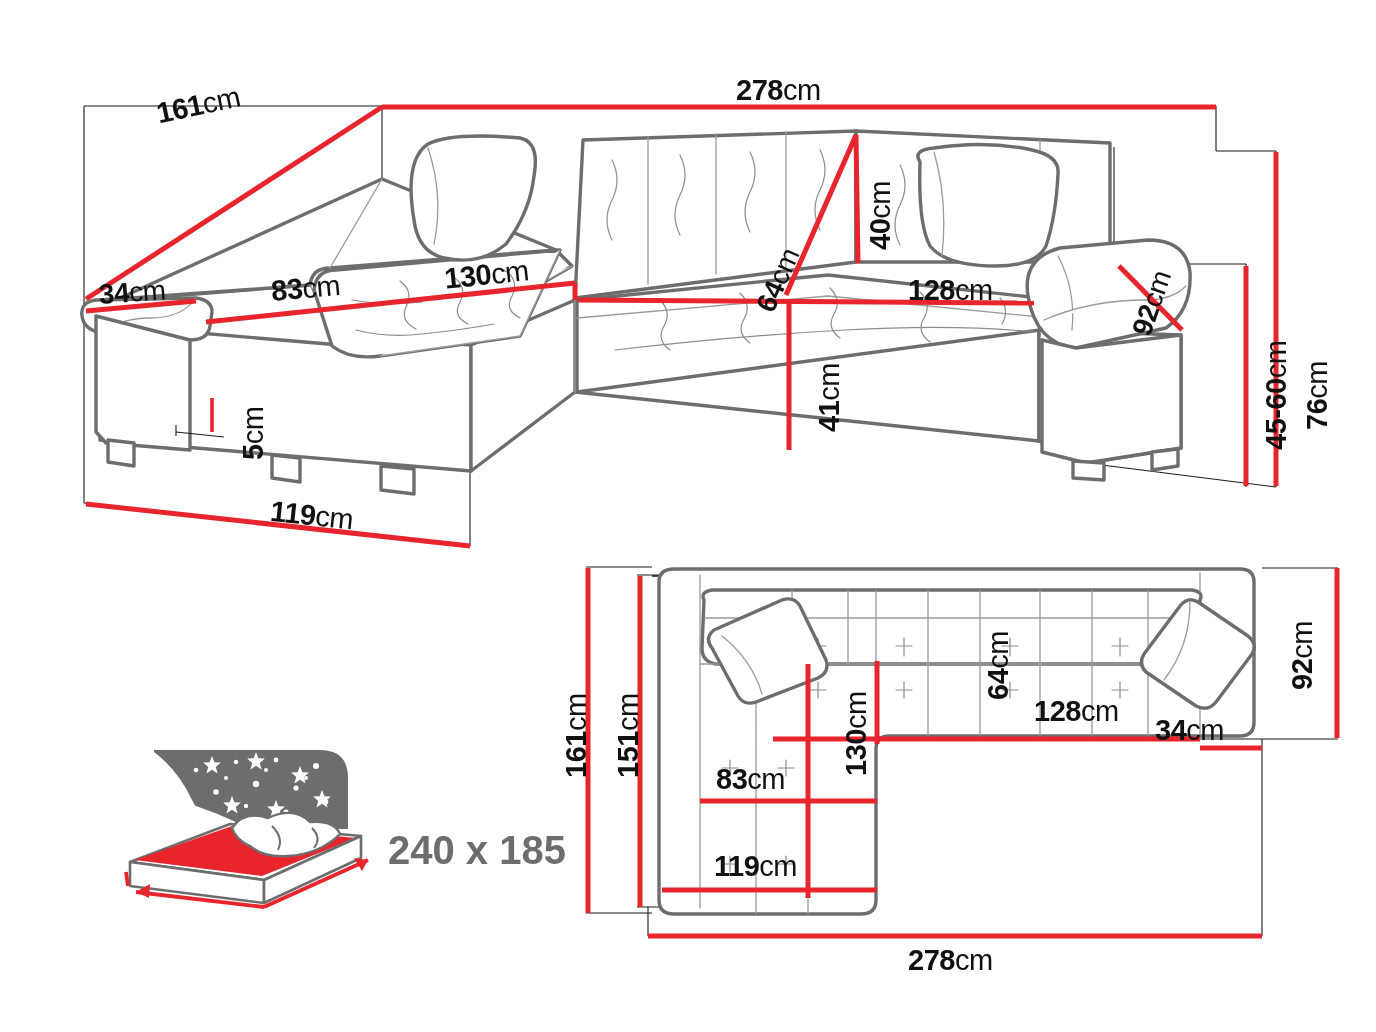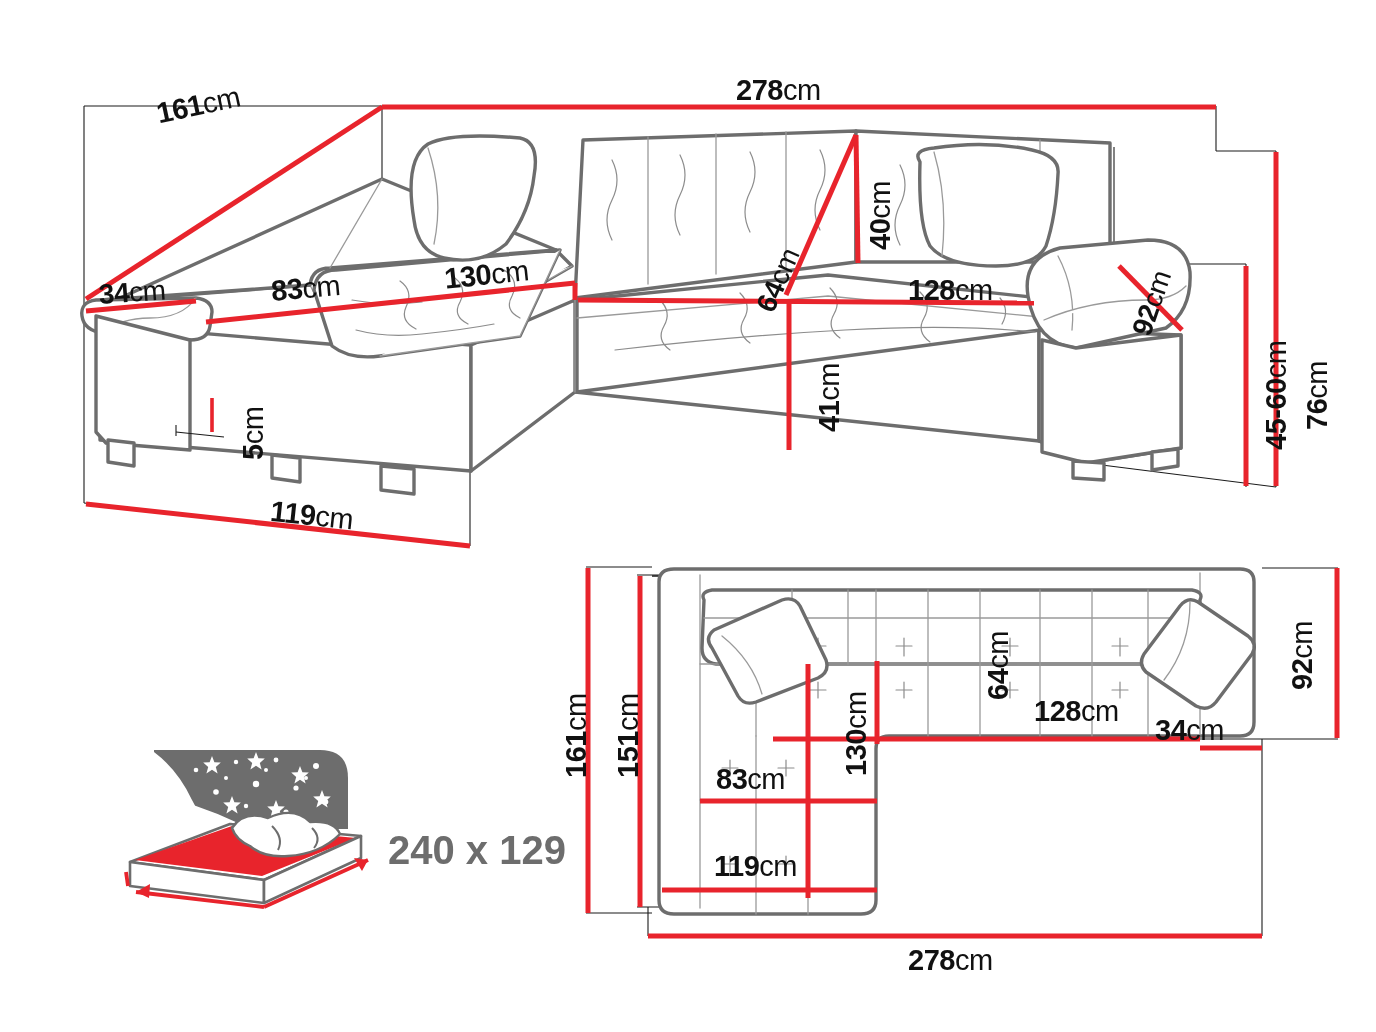--- a/index.html
+++ b/index.html
@@ -376,15 +376,15 @@
   </div>
 
   <div class="lbl" style="left:714px;top:852px;font-size:29px;">
     <span>119</span><span class="u">cm</span>
   </div>
 
   <div class="lbl" style="left:908px;top:946px;font-size:29px;">
     <span>278</span><span class="u">cm</span>
   </div>
 
-  <div class="bedlabel" style="left:388px;top:828px;font-size:40px;">240 x 129</div>
+  <div class="bedlabel" style="left:388px;top:828px;font-size:40px;">240 x 185</div>
 
 </div>
 
 </body></html>

